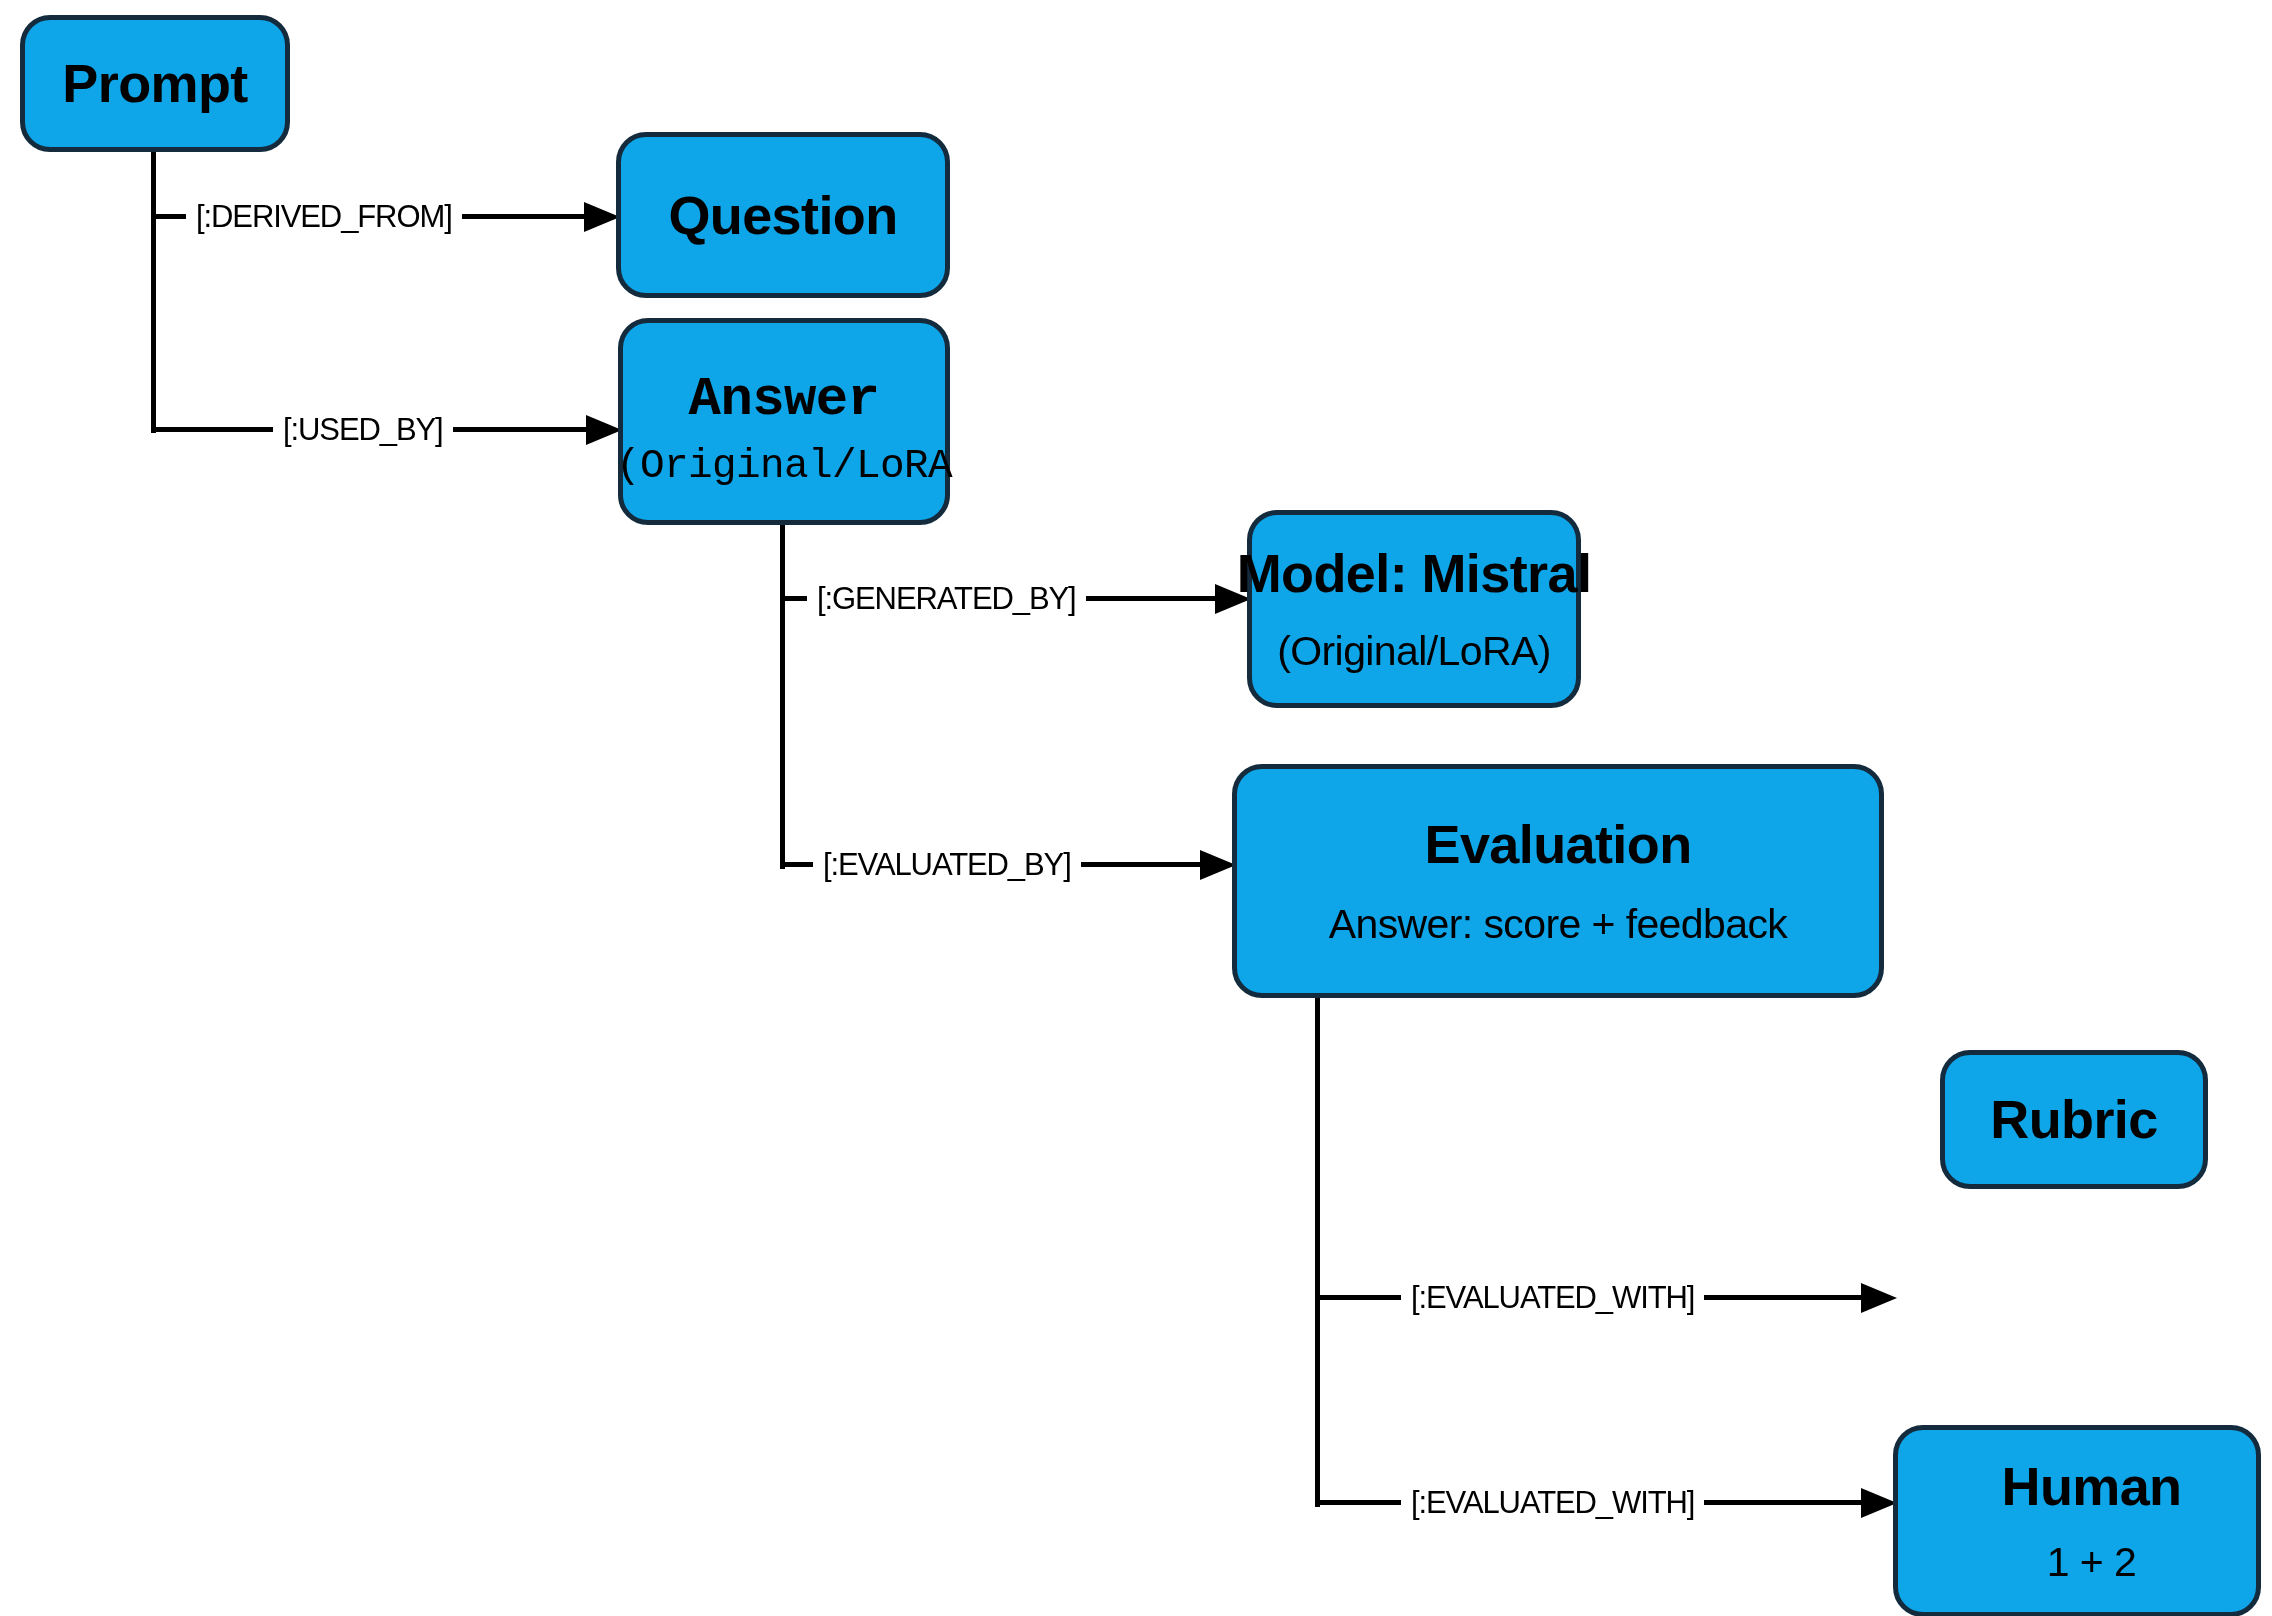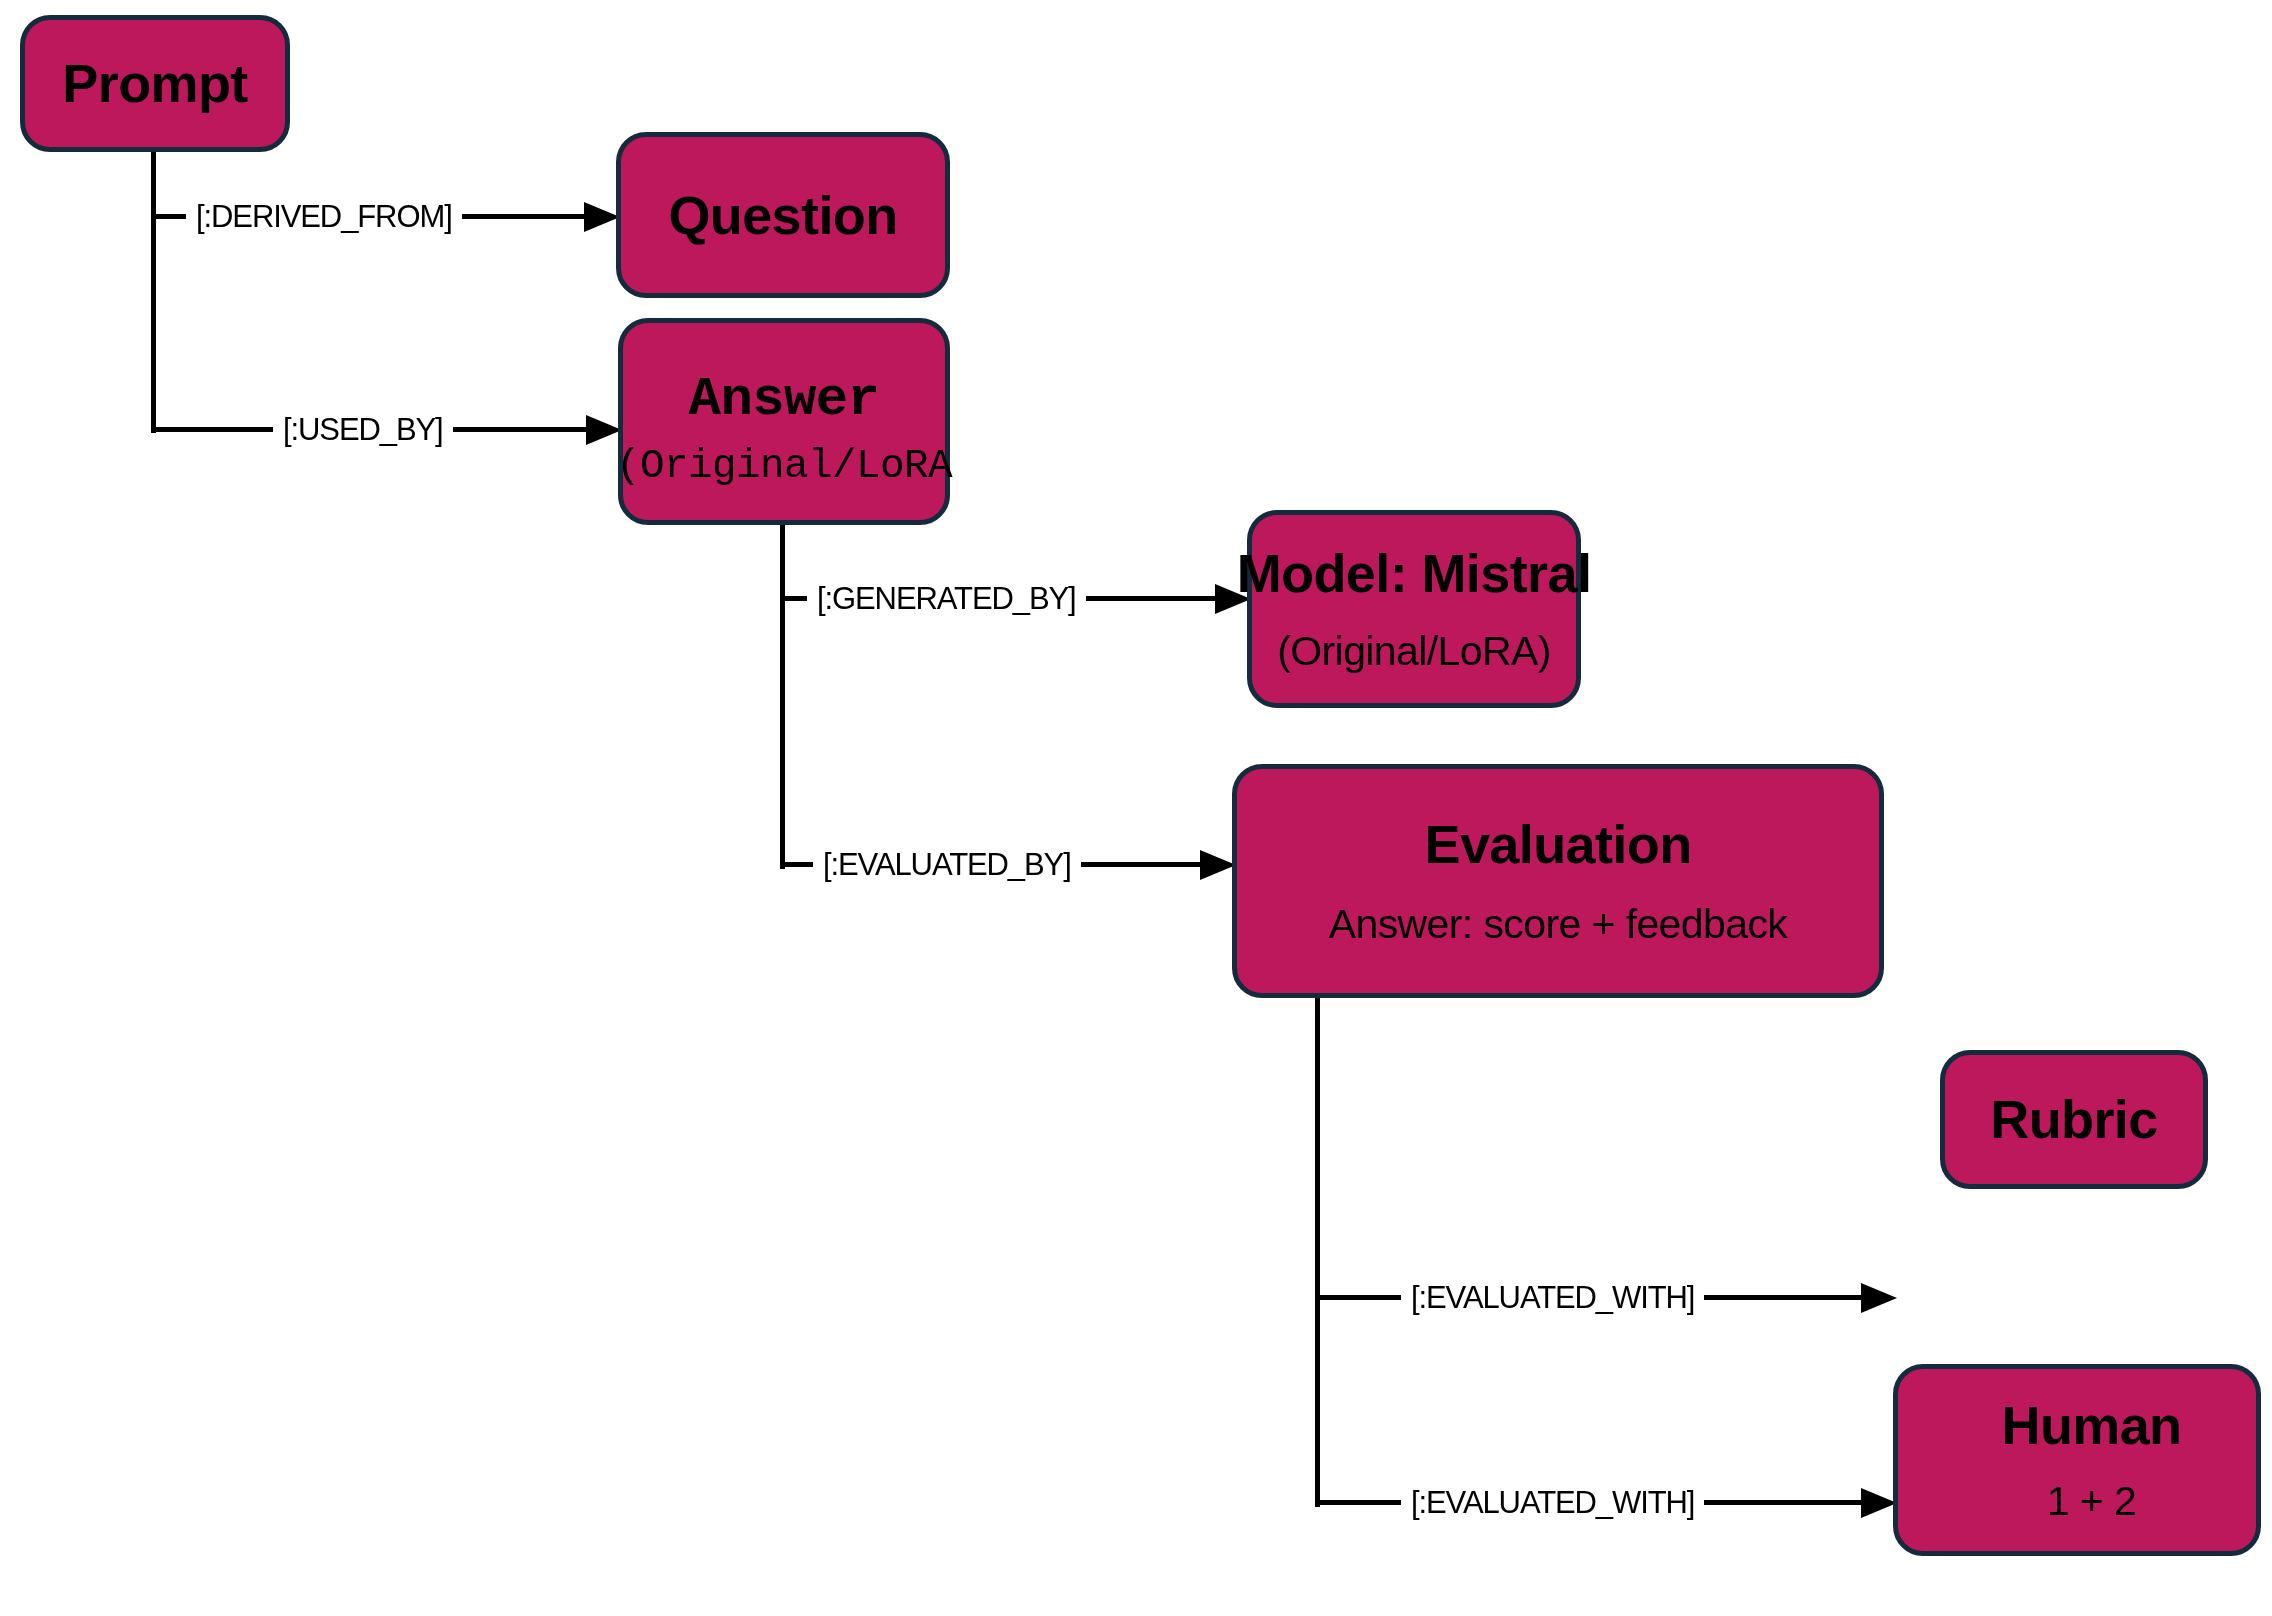--- a/index.html
+++ b/index.html
@@ -8,21 +8,21 @@
     width:2273px;height:1617px;
     background:#ffffff;
     font-family:"Liberation Sans", sans-serif;
     color:#000;
     overflow:hidden;
   }
   
   .node{
     position:absolute;
     box-sizing:border-box;
-    background:#be185d;
+    background:#0ea5e9;
     border:5px solid #132b3c;
     border-radius:30px;
     display:flex;
     flex-direction:column;
     align-items:center;
     justify-content:center;
     text-align:center;
     white-space:nowrap;
   }
   .node .title{
@@ -37,21 +37,21 @@
     line-height:1.05;
     letter-spacing:-0.6px;
   }
   .n-prompt       {left:20px;   top:14.5px;   width:270px;  height:137px;}
   .n-question     {left:616px; top:132px;  width:334px;  height:166px;}
   .n-answer       {left:618px; top:318px;  width:332px;  height:207px; justify-content:flex-start; padding-top:49px; gap:16.7px;font-family:Liberation Mono, monospace;}
   .n-model-mistral{left:1247px; top:510px;  width:334px;  height:198px; gap:29px;}
   .n-evaluation   {left:1232px; top:764px; width:652px; height:234px; gap:31px;}
   .n-rubric       {left:1940px; top:1026px; width:268px;  height:139px;margin-top:24px;}
   .n-model-judges {left:1893px; top:1182px; width:368px;  height:206px; gap:28px;}
-  .n-human        {left:1893px; top:1364px; width:368px;  height:192px; gap:26px;padding-left:29px;}
+  .n-human        {left:1893px; top:1425px; width:368px;  height:192px; gap:26px;padding-left:29px;}
 
   
   .vline{
     position:absolute;
     width:4.5px;
     background:#000;
   }
   .v-prompt    {left:151px;  top:149px;  height:284px;}
   .v-answer    {left:780px; top:522px;  height:347px;}
   .v-evaluation{left:1315px; top:995px; height:512px;}

